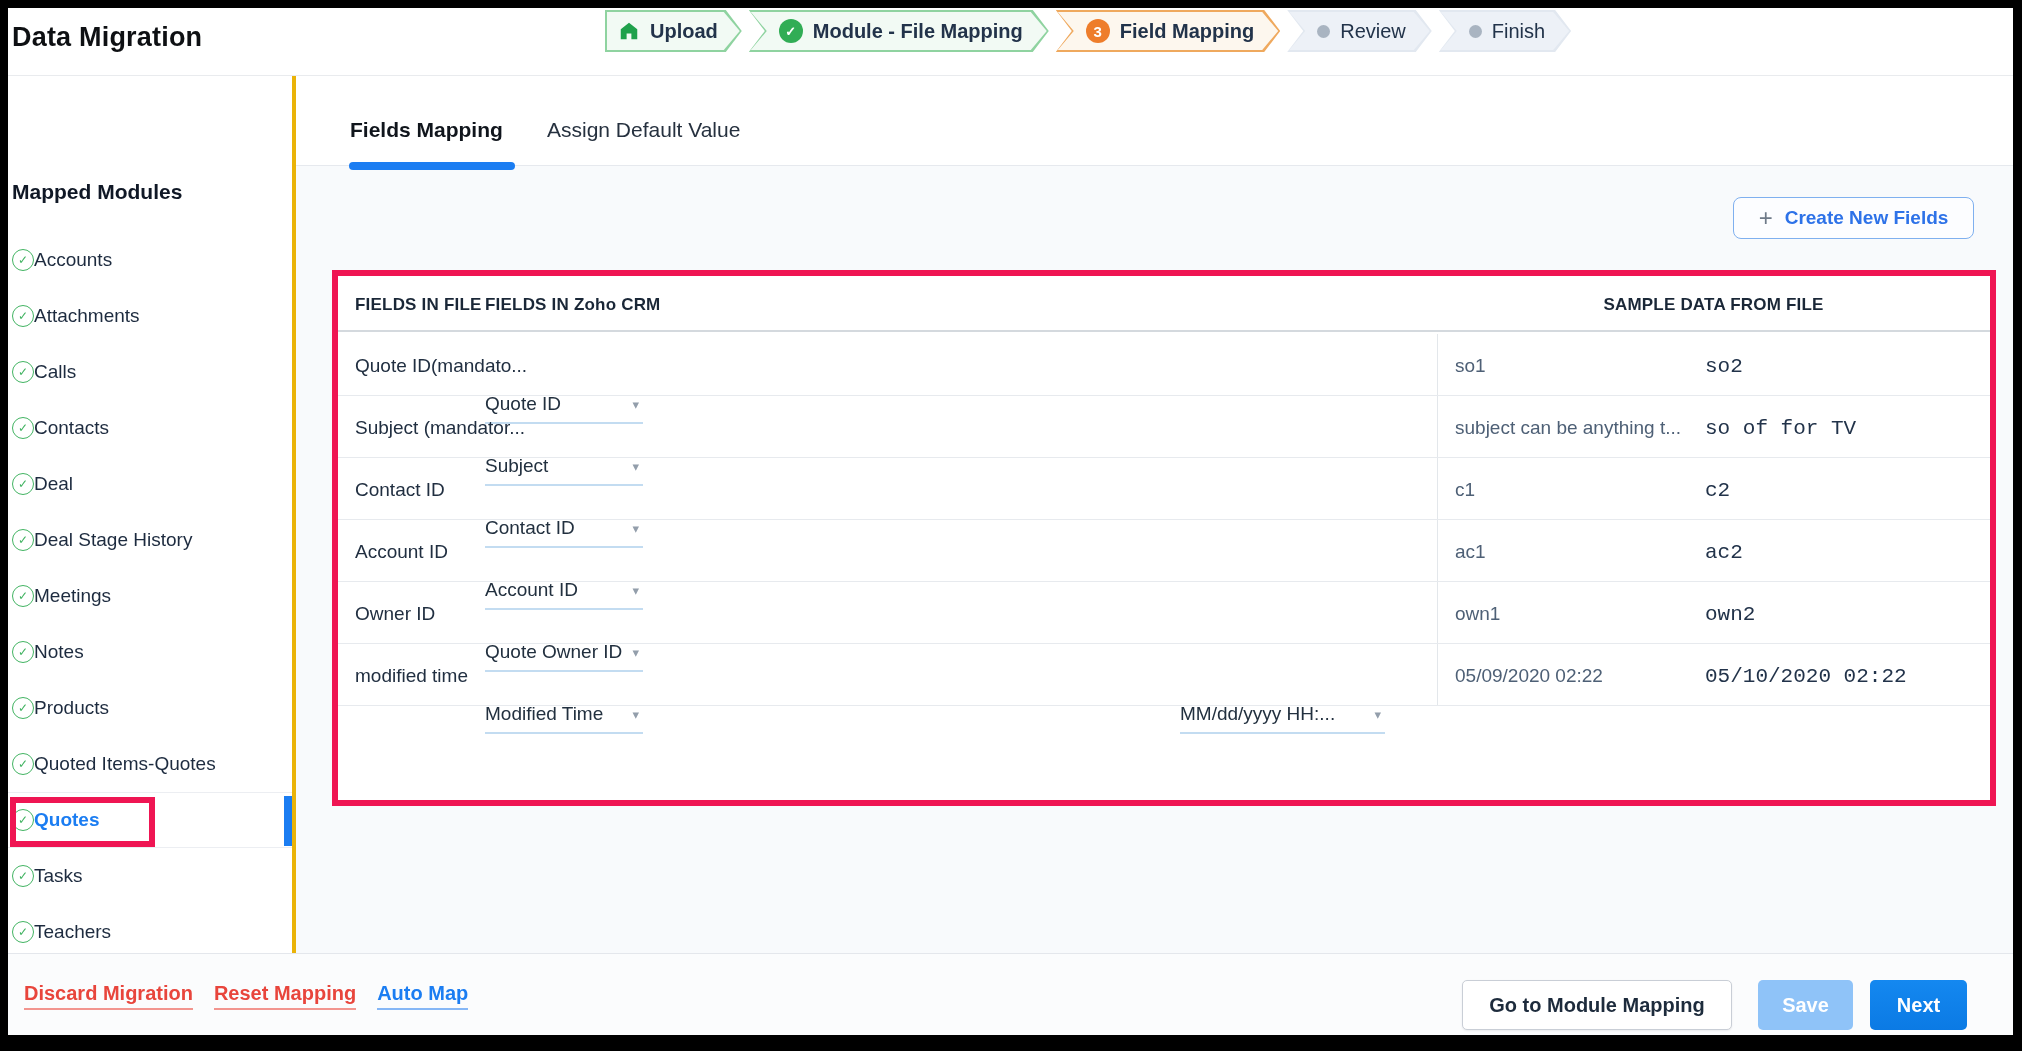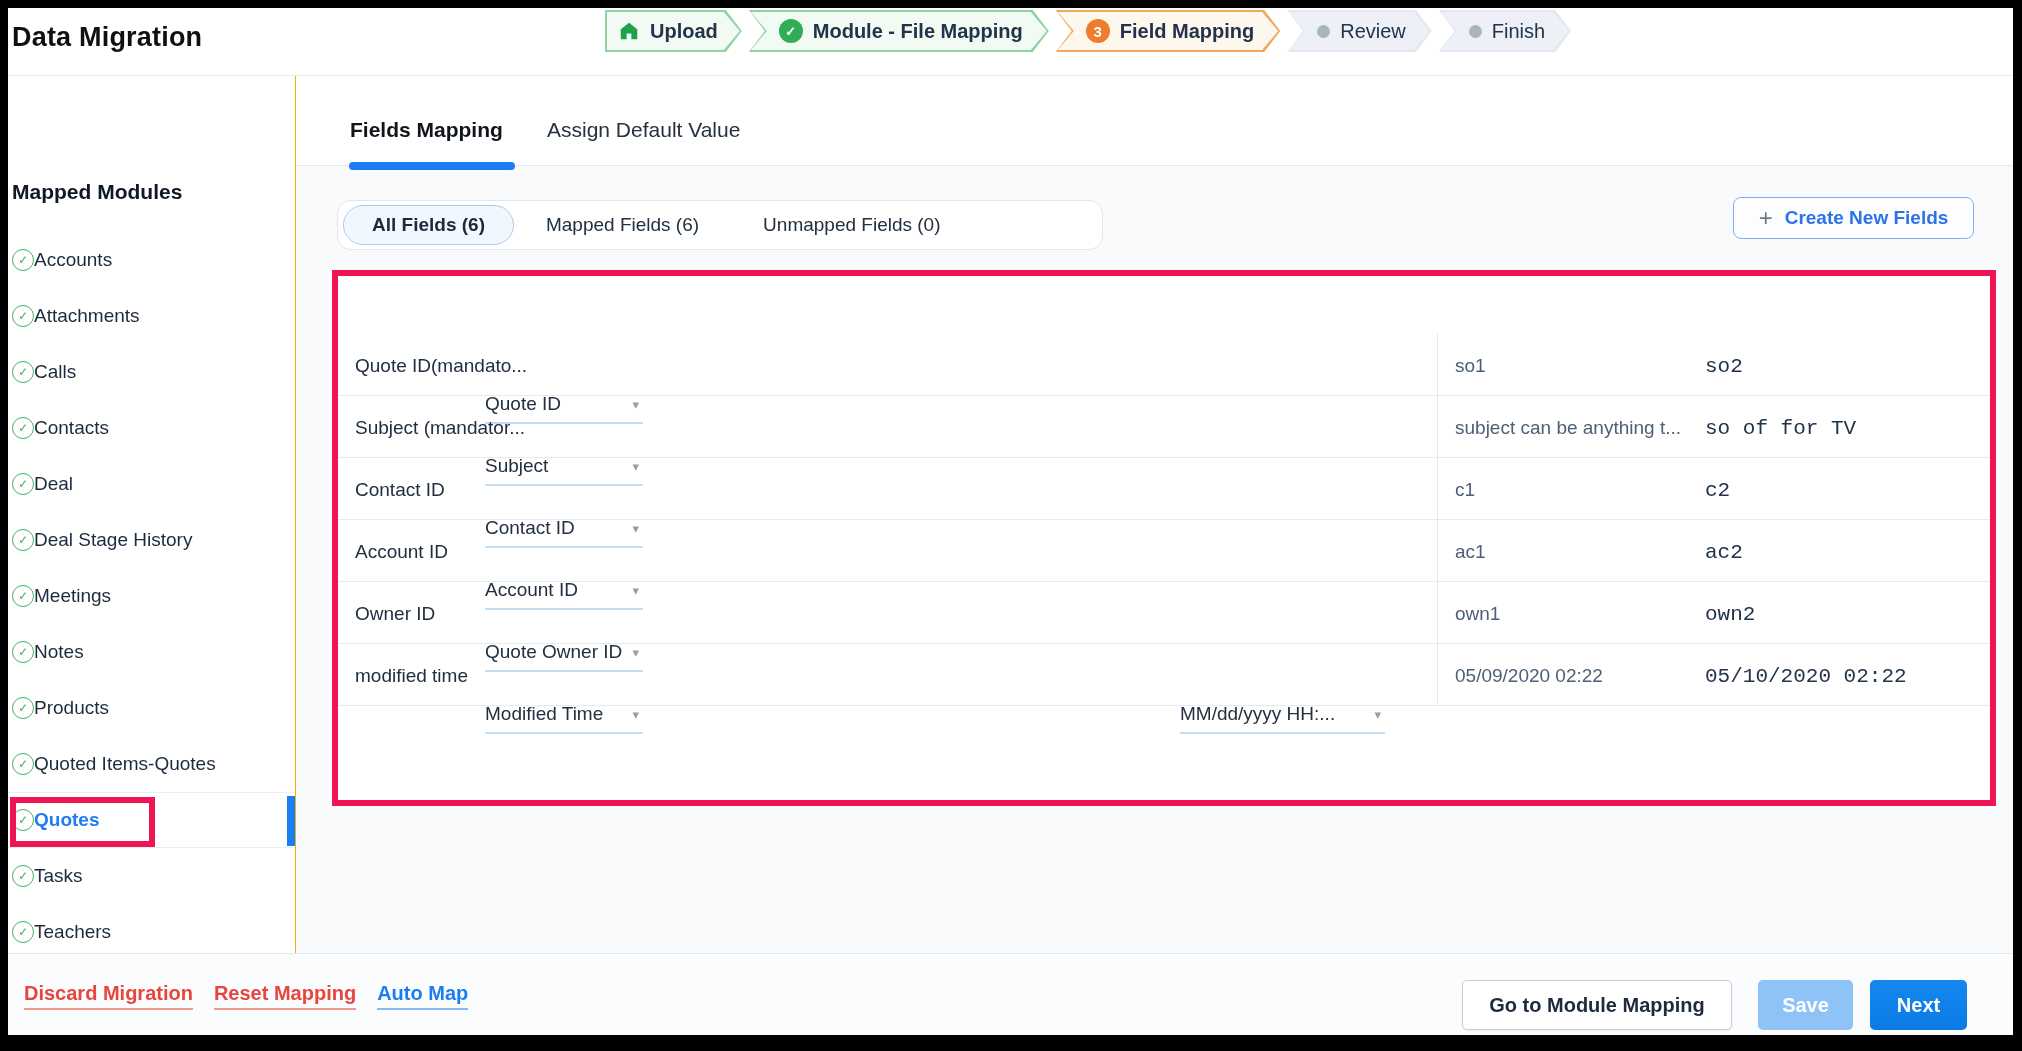--- a/index.html
+++ b/index.html
@@ -22,21 +22,21 @@
   .step.done { --bc:#8fd3a0; --bg:#f2faf4; }
   .step.done .ct, .step.current .ct { font-weight:600; }
   .step.current { --bc:#efa95e; --bg:#fdf7ee; }
   .step.pending { --bc:#e2e8f0; --bg:#edf1f7; }
   .badge-check { width:24px; height:24px; border-radius:50%; background:#31ad55; color:#fff; font-size:13px; font-weight:700; display:flex; align-items:center; justify-content:center; }
   .badge-num { width:24px; height:24px; border-radius:50%; background:#ee7d2b; color:#fff; font-size:15px; font-weight:600; display:flex; align-items:center; justify-content:center; }
   .badge-dot { width:13px; height:13px; border-radius:50%; background:#a9b4c1; }
   .home-svg { width:22px; height:22px; }
 
   
-  .sidebar { position:absolute; left:0; top:68px; width:288px; height:877px; background:#fff; border-right:1px solid #eab308; }
+  .sidebar { position:absolute; left:0; top:68px; width:288px; height:877px; background:#fff; border-right:4px solid #eab308; }
   .sb-heading { position:absolute; left:4px; top:104px; font-size:21px; font-weight:700; color:#101826; }
   .sb-list { position:absolute; left:0; top:156px; width:100%; list-style:none; }
   .sb-item { height:56px; display:flex; align-items:center; padding-left:4px; position:relative; cursor:pointer; }
   .chk { flex:0 0 22px; width:22px; height:22px; border:1.6px solid #43b463; border-radius:50%; color:#43b463; font-size:12px; display:flex; align-items:center; justify-content:center; }
   .sb-label { font-size:19px; color:#1d2b3f; white-space:nowrap; }
   .sb-item.selected { border-top:1px solid #eceef2; border-bottom:1px solid #eceef2; }
   .sb-item.selected .sb-label { color:#1b7df2; font-weight:700; }
   .blue-bar { position:absolute; right:0; top:3px; width:8px; height:50px; background:#1b7df2; }
   .red-ring { position:absolute; left:2px; top:4px; width:145px; height:50px; border:6px solid #ef1553; pointer-events:none; }
 
@@ -201,32 +201,32 @@
     </ul>
   </aside>
 
   <main class="main">
     <div class="tabs-strip">
       <span class="tab tab1 active">Fields Mapping</span>
       <span class="tab tab2">Assign Default Value</span>
       <span class="tab-underline"></span>
     </div>
 
-    <div class="filter-group">
-      <span class="pill active">All Fields (6)</span>
-      <span class="pill">Mapped Fields (6)</span>
-      <span class="pill">Unmapped Fields (0)</span>
-    </div>
 
     <button class="create-btn">
       <span class="plus">+</span>
       <span class="lbl">Create New Fields</span>
     </button>
 
     <div class="table-card">
+      <div class="thead">
+        <span class="th th-file">FIELDS IN FILE</span>
+        <span class="th th-crm">FIELDS IN Zoho CRM</span>
+        <span class="th th-sample">SAMPLE DATA FROM FILE</span>
+      </div>
       <div class="v-divider"></div>
       <div class="tbody">
 
         <div class="trow">
           <span class="cell-file">Quote ID(mandato...</span>
           <div class="dd dd-crm">
             <span class="dd-text">Quote ID</span>
             <span class="caret">▾</span>
           </div>
           <span class="s1">so1</span>

